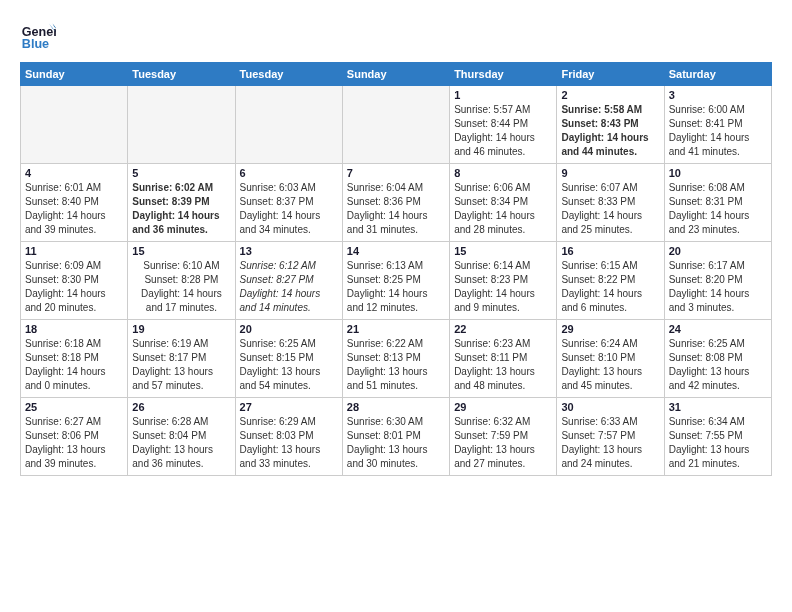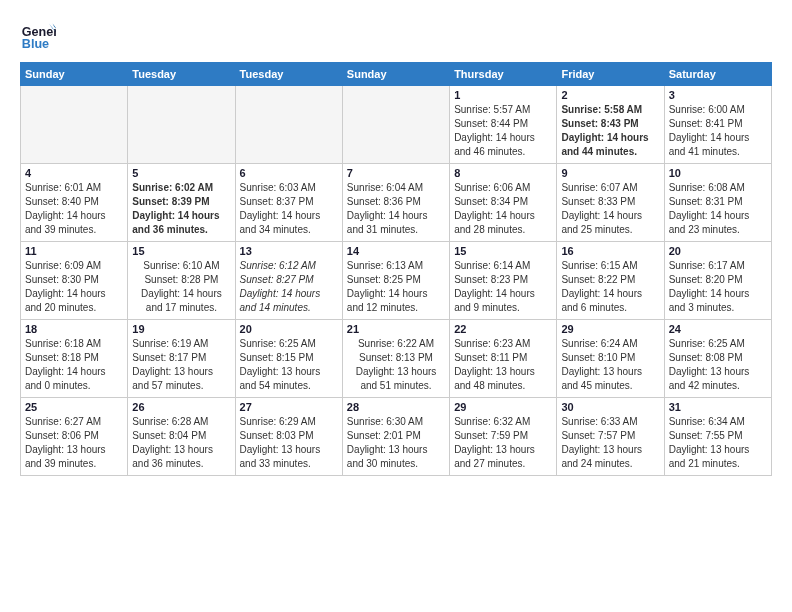--- a/index.html
+++ b/index.html
@@ -260,21 +260,21 @@
           </td>
           <td>
             <span class="day-num">20</span>
             <div class="day-info" style="white-space: pre-line;">Sunrise: 6:25 AM
 Sunset: 8:15 PM
 Daylight: 13 hours
 and 54 minutes.</div>
           </td>
           <td>
             <span class="day-num">21</span>
-            <div class="day-info" style="white-space: pre-line; text-align: center;">Sunrise: 6:22 AM
+            <div class="day-info" style="white-space: pre-line;">Sunrise: 6:22 AM
 Sunset: 8:13 PM
 Daylight: 13 hours
 and 51 minutes.</div>
           </td>
           <td>
             <span class="day-num">22</span>
             <div class="day-info" style="white-space: pre-line;">Sunrise: 6:23 AM
 Sunset: 8:11 PM
 Daylight: 13 hours
 and 48 minutes.</div>
@@ -312,21 +312,21 @@
           <td>
             <span class="day-num">27</span>
             <div class="day-info" style="white-space: pre-line;">Sunrise: 6:29 AM
 Sunset: 8:03 PM
 Daylight: 13 hours
 and 33 minutes.</div>
           </td>
           <td>
             <span class="day-num">28</span>
             <div class="day-info" style="white-space: pre-line;">Sunrise: 6:30 AM
-Sunset: 2:01 PM
+Sunset: 8:01 PM
 Daylight: 13 hours
 and 30 minutes.</div>
           </td>
           <td>
             <span class="day-num">29</span>
             <div class="day-info" style="white-space: pre-line;">Sunrise: 6:32 AM
 Sunset: 7:59 PM
 Daylight: 13 hours
 and 27 minutes.</div>
           </td>

